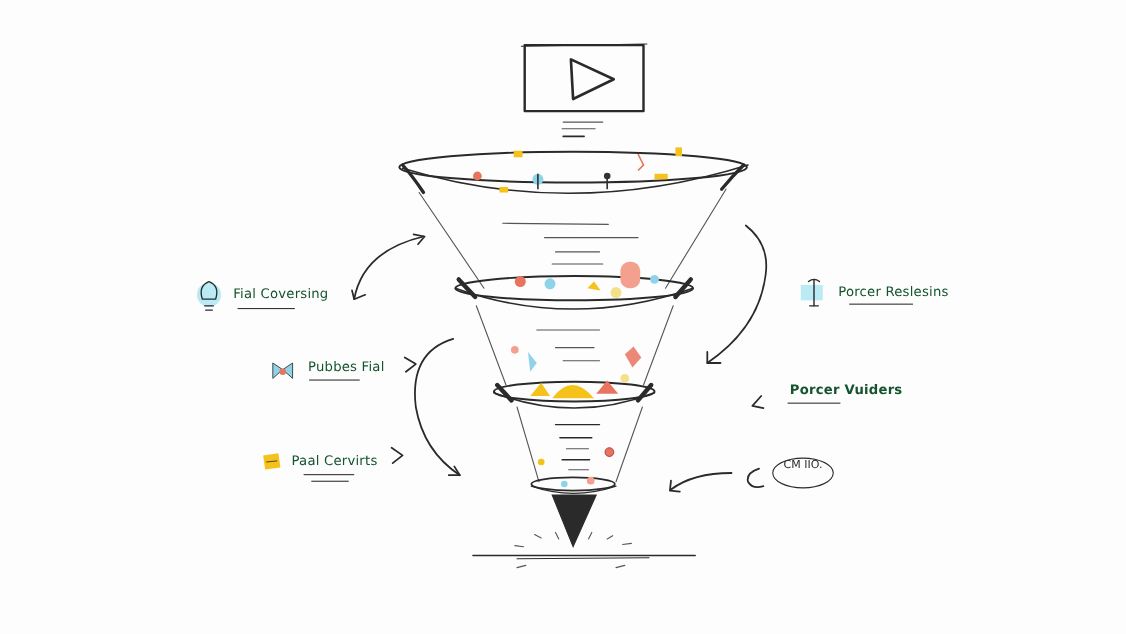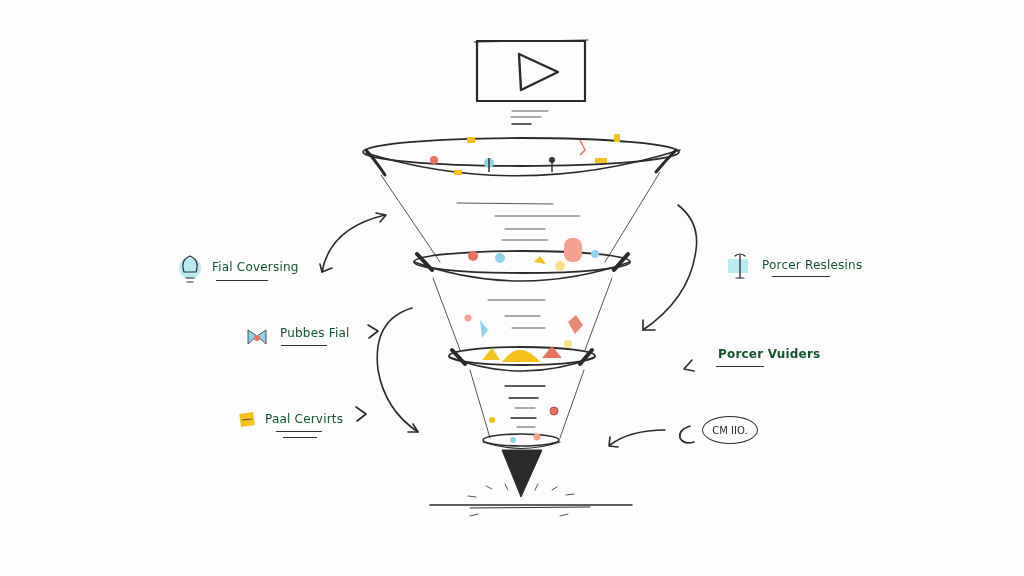--- a/index.html
+++ b/index.html
@@ -18,21 +18,21 @@
       font-size: 12px;
       color: #14532d;
       white-space: nowrap;
       letter-spacing: 0.2px;
     }
     .underline {
       position: absolute; height: 1px; background: #333;
     }
     .bubble {
       position: absolute; border: 1.3px solid #2a2a2a; border-radius: 50%;
-      font-size: 10px; color: #2b2b2b; display: flex; align-items: center; justify-content: center;
+      font-size: 10px; color: #2b2b2b; display: flex; align-items: flex-start; justify-content: center;
     }
   </style>
 </head>
 <body>
 
 <svg id="canvas" viewBox="0 0 1024 576" xmlns="http://www.w3.org/2000/svg">
 
   <g>
     <rect x="477" y="41" width="108" height="60" class="ink" stroke-width="2.2"></rect>
     <line x1="474" y1="42" x2="588" y2="40" class="ink" stroke-width="1"></line>

